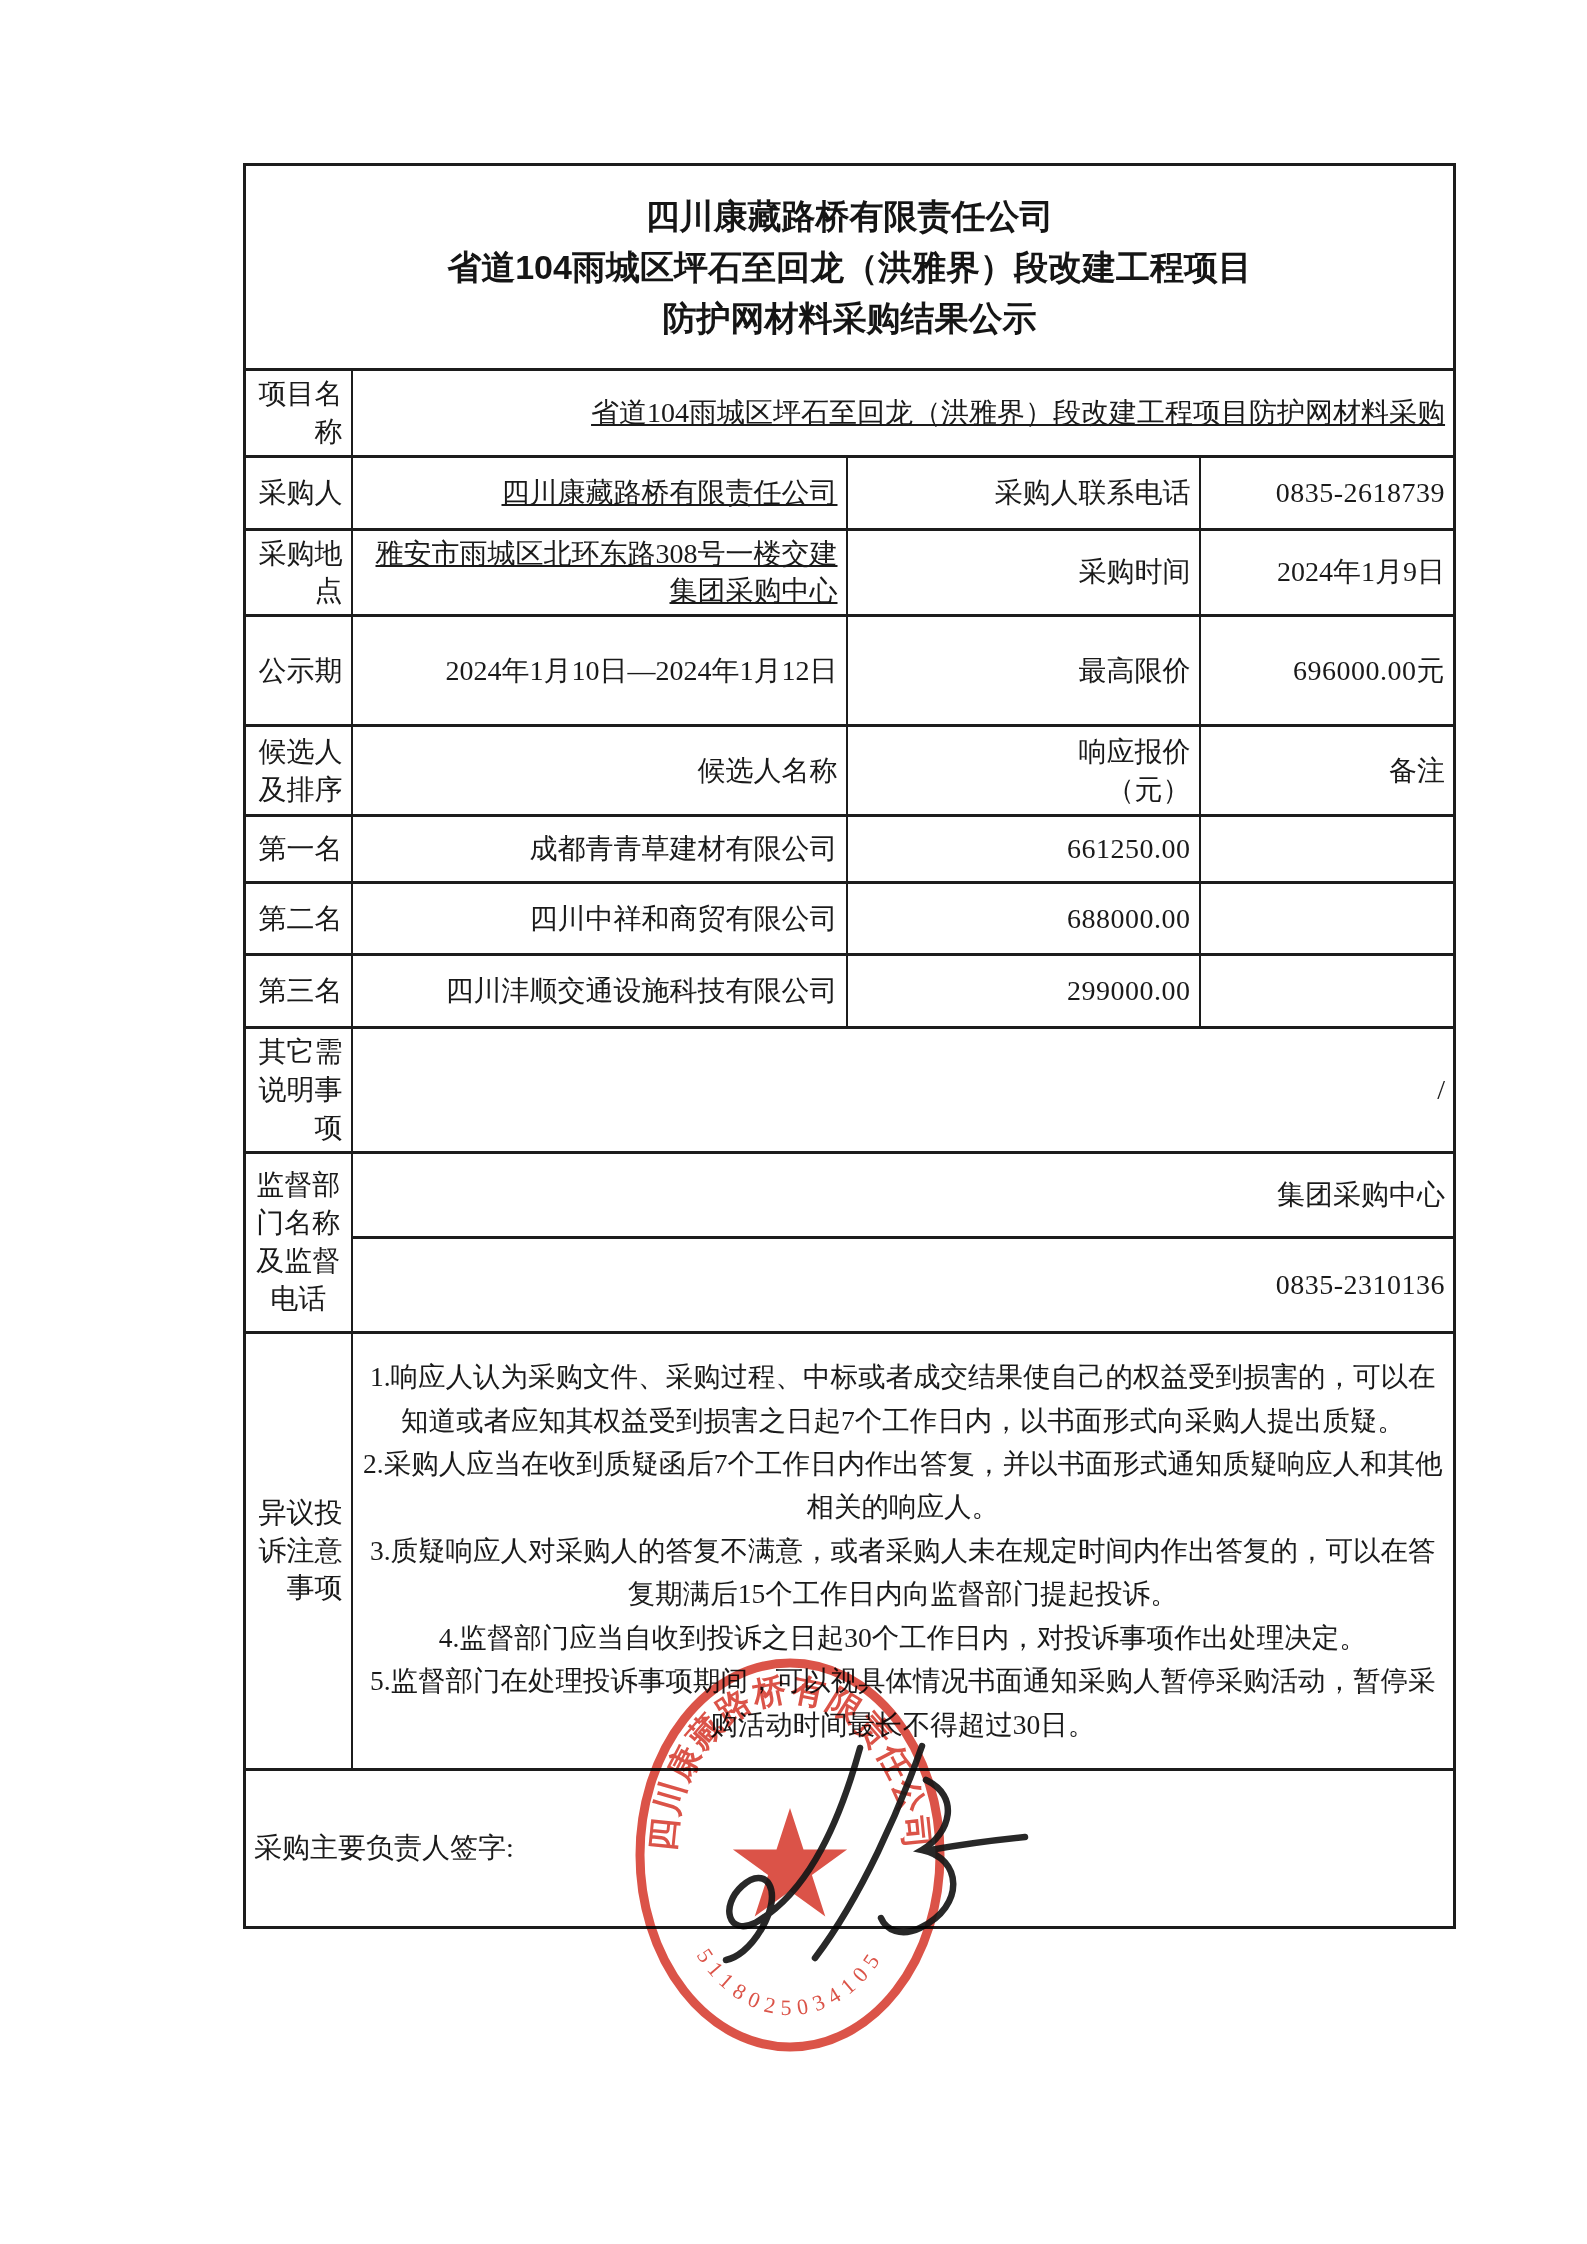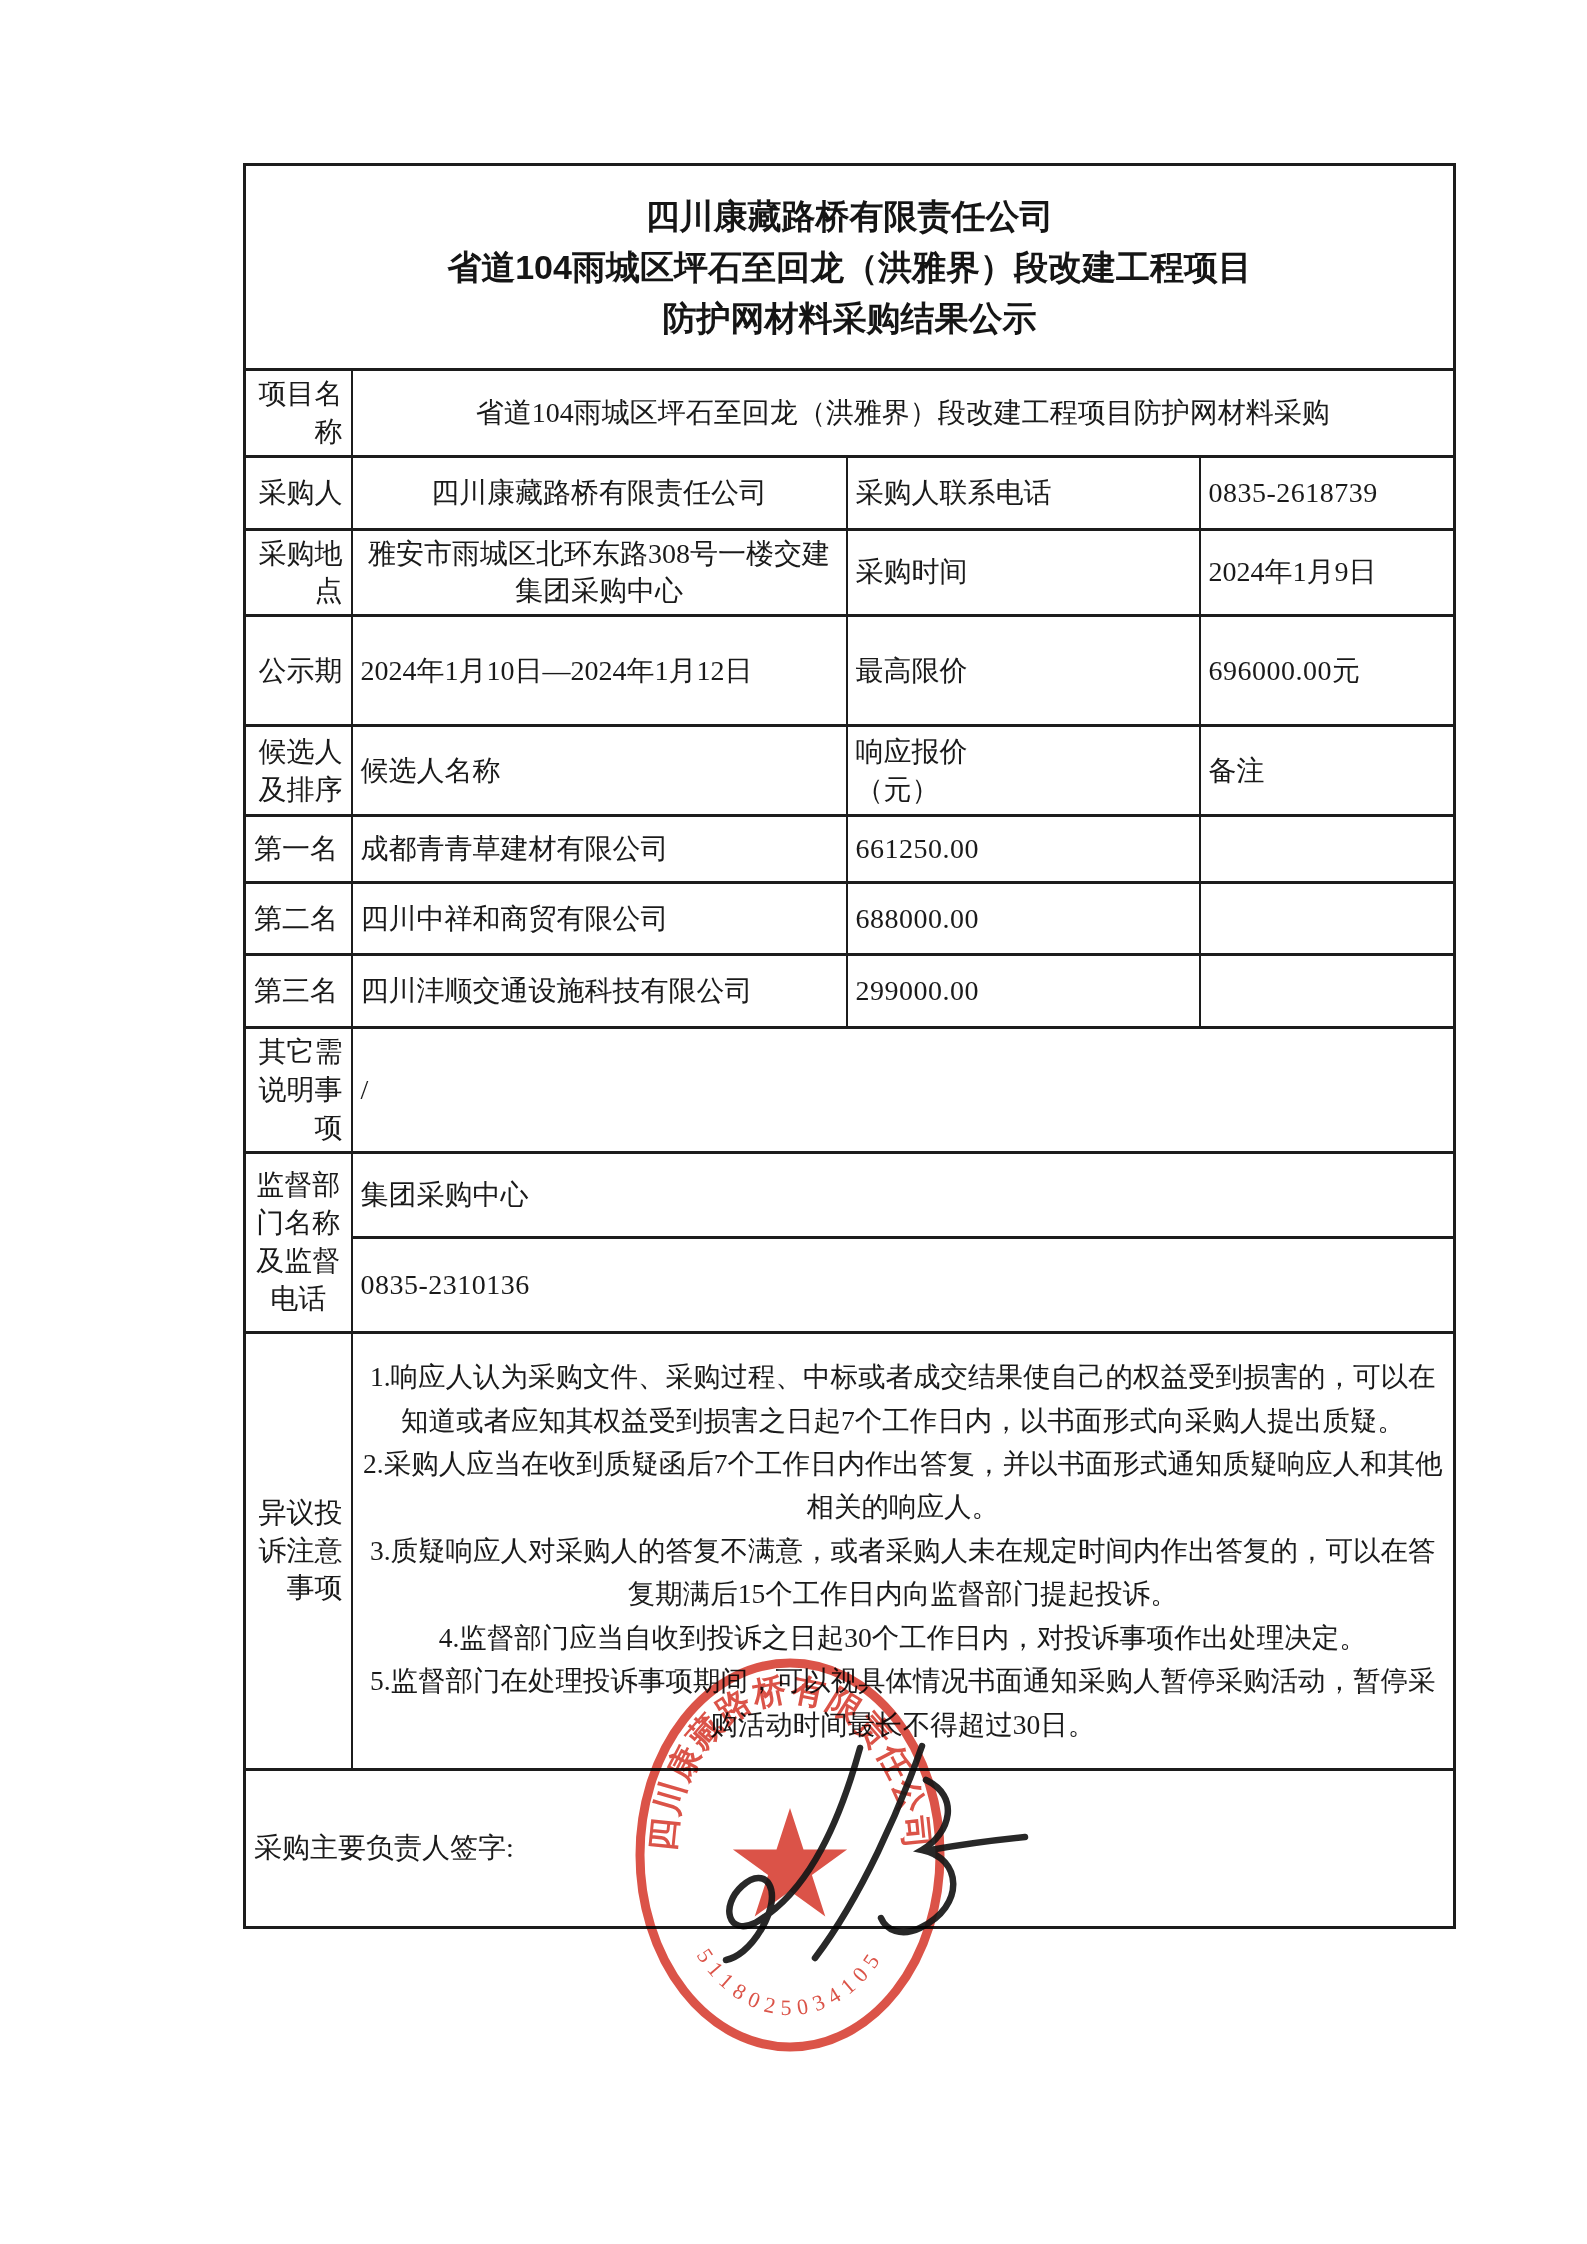--- a/index.html
+++ b/index.html
@@ -33,22 +33,22 @@
   .title-cell{ text-align:center; }
   .title-line{
     font-family:"Liberation Sans","DejaVu Sans",sans-serif;
     font-weight:700;
     font-size:34px;
     line-height:1.5;
     color:#151515;
   }
   .label-cell{ text-align:right; padding-left:7px; padding-right:4px; }
   .label-center{ text-align:center; padding-left:4px; }
-  .left-cell{ text-align:center; padding-left:12px; }
-  .center-cell{ text-align:left; }
+  .left-cell{ text-align:right; padding-left:12px;text-decoration:underline; }
+  .center-cell{ text-align:right; }
   .pre-wrap{ white-space:pre-line; }
   .complaint-cell{ text-align:center; padding:10px 14px; }
   .complaint-item{ font-size:27.5px; line-height:1.58; }
   .sign-cell{ text-align:left; padding-left:9px; font-size:29px; }
   .num{ letter-spacing:0.5px; }
 
   .stamp-wrap{
     position:absolute;
     left:570px; top:1628px;
     width:470px; height:470px;

